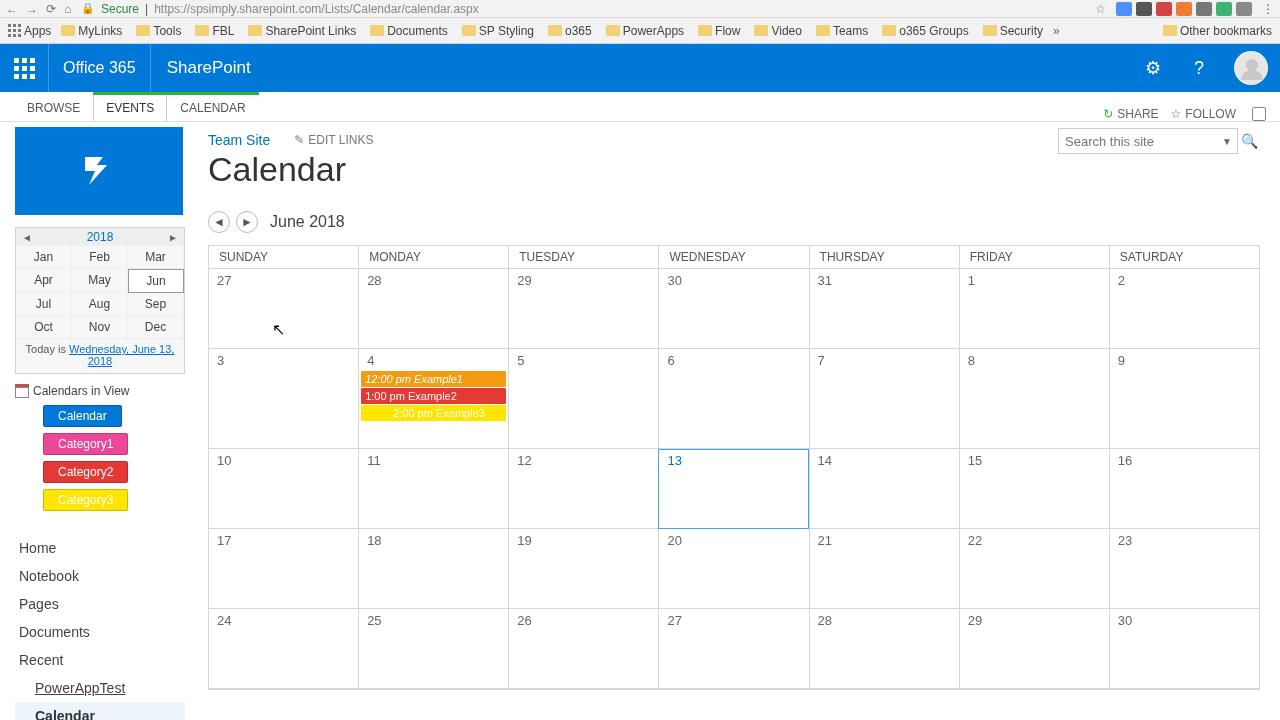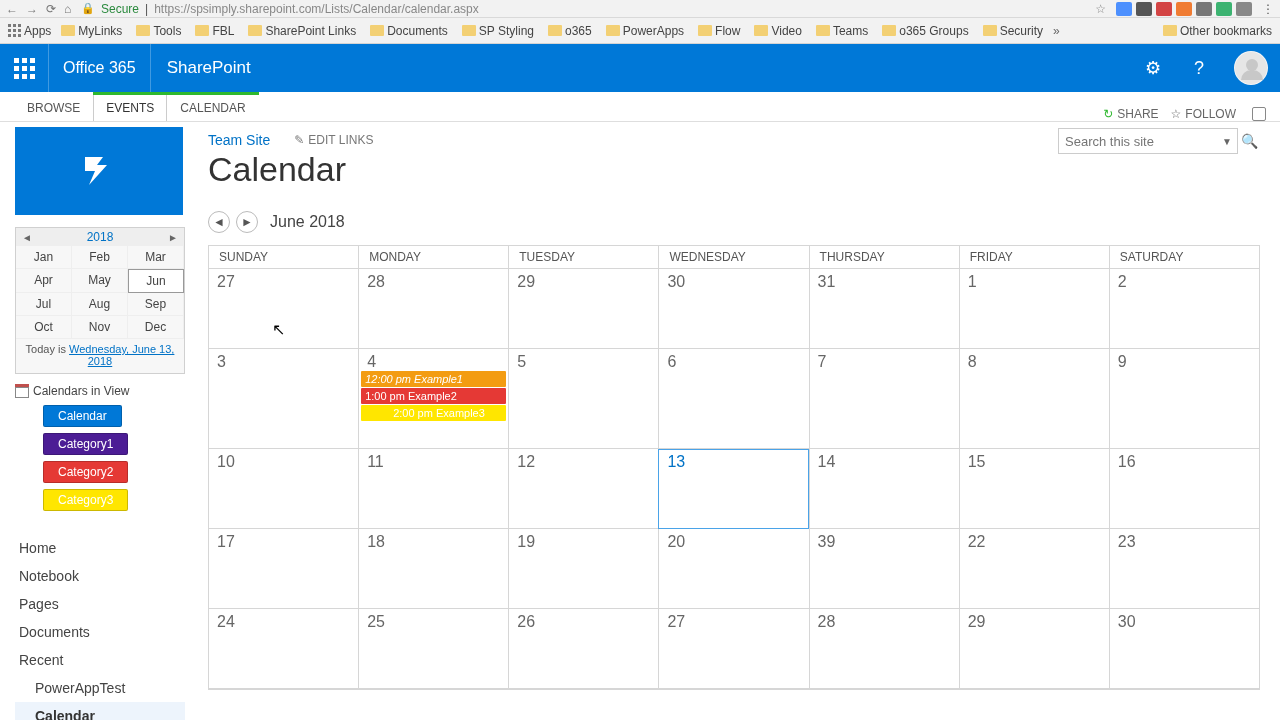--- a/index.html
+++ b/index.html
@@ -61,27 +61,27 @@
 .mini-cal .months { display: grid; grid-template-columns: repeat(3,1fr); }
 .mini-cal .months .m { padding: 4px 0; text-align: center; cursor: pointer; color: #444; border-right:1px solid #eee; border-bottom:1px solid #eee;}
 .mini-cal .months .m.sel { border: 1px solid #999; background: #fff; }
 .mini-cal .today { text-align: center; font-size: 11px; padding: 4px 4px 6px; color: #555; }
 .mini-cal .today a { color: #0072c6; }
 
 .civ { margin-top: 10px; font-size: 12px; }
 .civ .lbl { display:flex; align-items:center; gap:4px; color:#444; margin-bottom:4px;}
 .civ .chip { display:inline-block; padding: 3px 14px; border-radius: 2px; font-size: 12px; color:#fff; margin: 3px 0 3px 28px; border: 1px solid rgba(0,0,0,.2); cursor:pointer;}
 .chip.blue { background:#0078d7; }
-.chip.orange { background:#4c1d95; }
+.chip.orange { background:#ec4899; }
 .chip.red { background:#e53935; }
 .chip.yellow { background:#ffe600; color:#fff; }
 
 .nav-links { margin-top: 20px; font-size: 14px; }
 .nav-links div { padding: 6px 4px; color:#444; cursor:pointer;}
-.nav-links .sub { padding-left: 20px; }
+.nav-links .sub { padding-left: 20px; text-decoration: underline; }
 .nav-links .sel { background:#edf4fc; font-weight:600; color:#333; }
 
 
 .main { flex:1; padding: 10px 18px 0 18px; position:relative; }
 .crumb-row { display:flex; align-items:center; gap: 24px; font-size:14px; }
 .crumb-row a { color:#0072c6; text-decoration:none; }
 .crumb-row .edit { color:#777; font-size:12px; display:flex; align-items:center; gap:4px;}
 .page-title { font-size: 34px; font-weight: 300; color:#333; margin-top:2px; }
 
 .search-wrap { position:absolute; right:18px; top:6px; display:flex; align-items:center;}
@@ -92,21 +92,21 @@
 .cal-nav { display:flex; align-items:center; gap:6px; margin-top:22px; }
 .cal-nav .circ { width:22px; height:22px; border:1px solid #bbb; border-radius:50%; display:grid; place-items:center; font-size:12px; color:#555; cursor:pointer;}
 .cal-nav .month { font-size: 16px; color:#444; margin-left:6px;}
 
 .grid { border:1px solid #d6d6d6; border-left:none; margin-top:12px; width: 1052px; }
 .grid-header { display:grid; grid-template-columns: repeat(7,1fr); }
 .grid-header div { padding: 4px 10px; font-size: 12px; color:#555; border-left:1px solid #d6d6d6; border-bottom:1px solid #d6d6d6; text-align:left;}
 .grid-body { display:grid; grid-template-columns: repeat(7,1fr); }
 .cell { border-left:1px solid #d6d6d6; border-bottom:1px solid #d6d6d6; min-height: 80px; position:relative;}
 .cell.week2 { min-height: 100px; }
-.cell .num { position:absolute; top:4px; left:8px; font-size:16px; color:#666;}
+.cell .num { position:absolute; top:4px; left:8px; font-size:13px; color:#666;}
 .cell.today-cell { outline:1px solid #4aa3e8; outline-offset:-1px;text-align:center;}
 .cell.today-cell .num { color:#0072c6; }
 .event-bar { margin: 22px 2px 1px 2px; padding: 2px 4px; font-size:11px; color:#fff; border-radius:1px; white-space:nowrap; overflow:hidden;}
 .event-bar + .event-bar { margin-top: 1px; }
 .ev-orange{background:#f39c12;}
 .ev-red{background:#e53935;}
 .ev-yellow{background:#ffe600;padding-left:32px;}
 .cursor-ptr { position:absolute; font-size:16px; color:#000; pointer-events:none;}
 .cal-ico{width:14px;height:14px;display:inline-grid;grid-template-rows:3px 11px;}
 .cal-ico span:first-child{background:#c0504d;}
@@ -423,21 +423,21 @@
           <div class="cell">
             <div class="num">18</div>
           </div>
           <div class="cell">
             <div class="num">19</div>
           </div>
           <div class="cell">
             <div class="num">20</div>
           </div>
           <div class="cell">
-            <div class="num">39</div>
+            <div class="num">21</div>
           </div>
           <div class="cell">
             <div class="num">22</div>
           </div>
           <div class="cell">
             <div class="num">23</div>
           </div>
           <div class="cell">
             <div class="num">24</div>
           </div>

